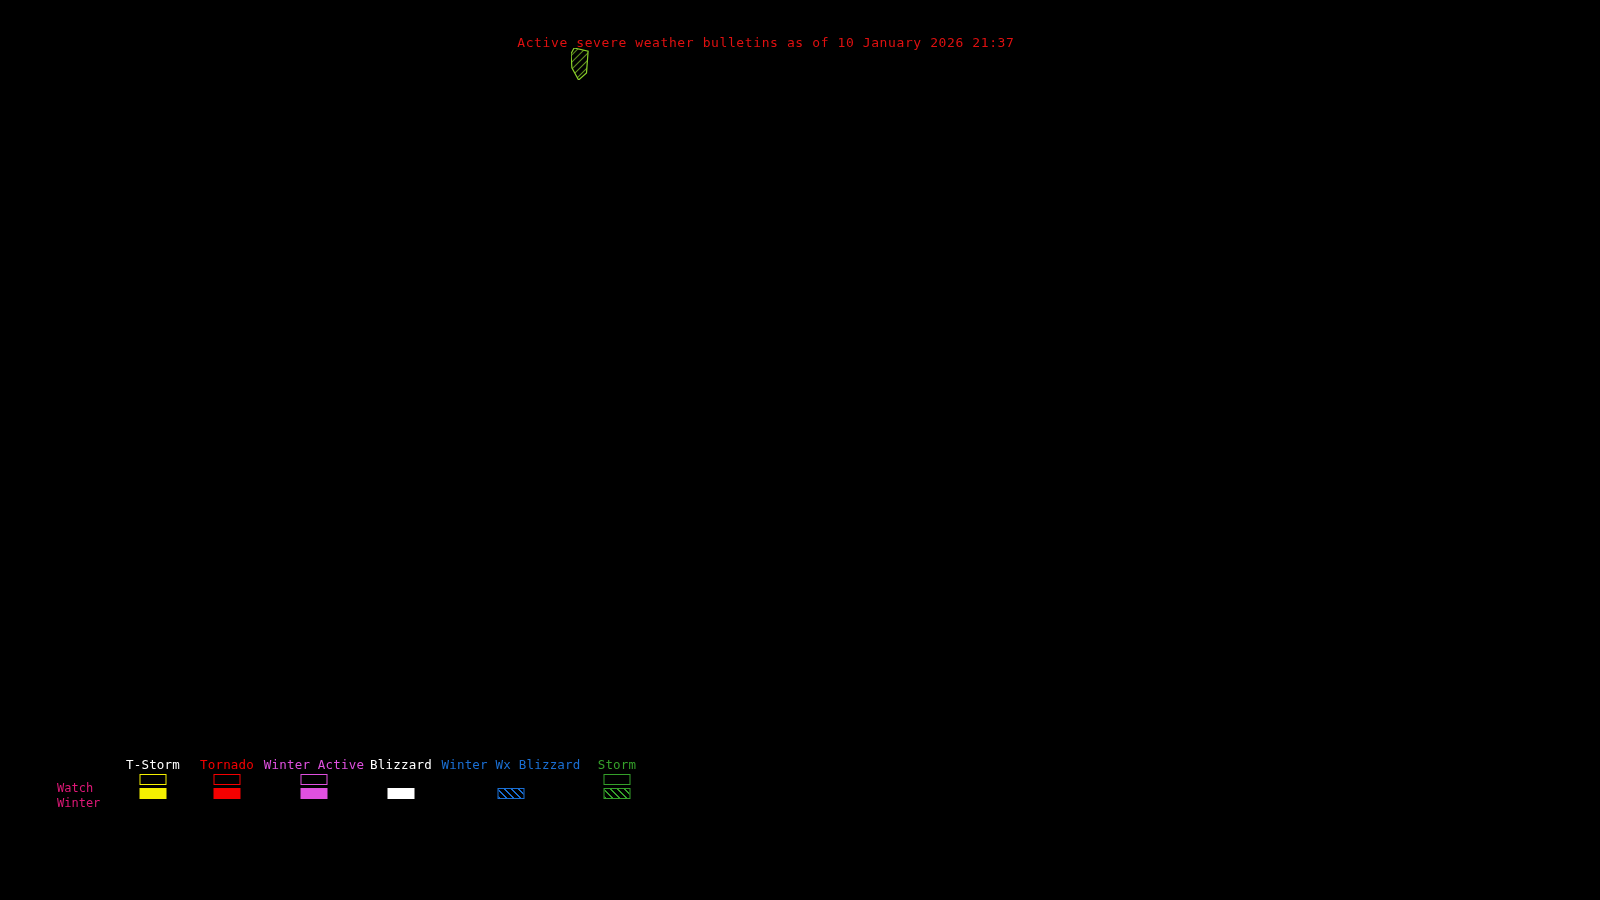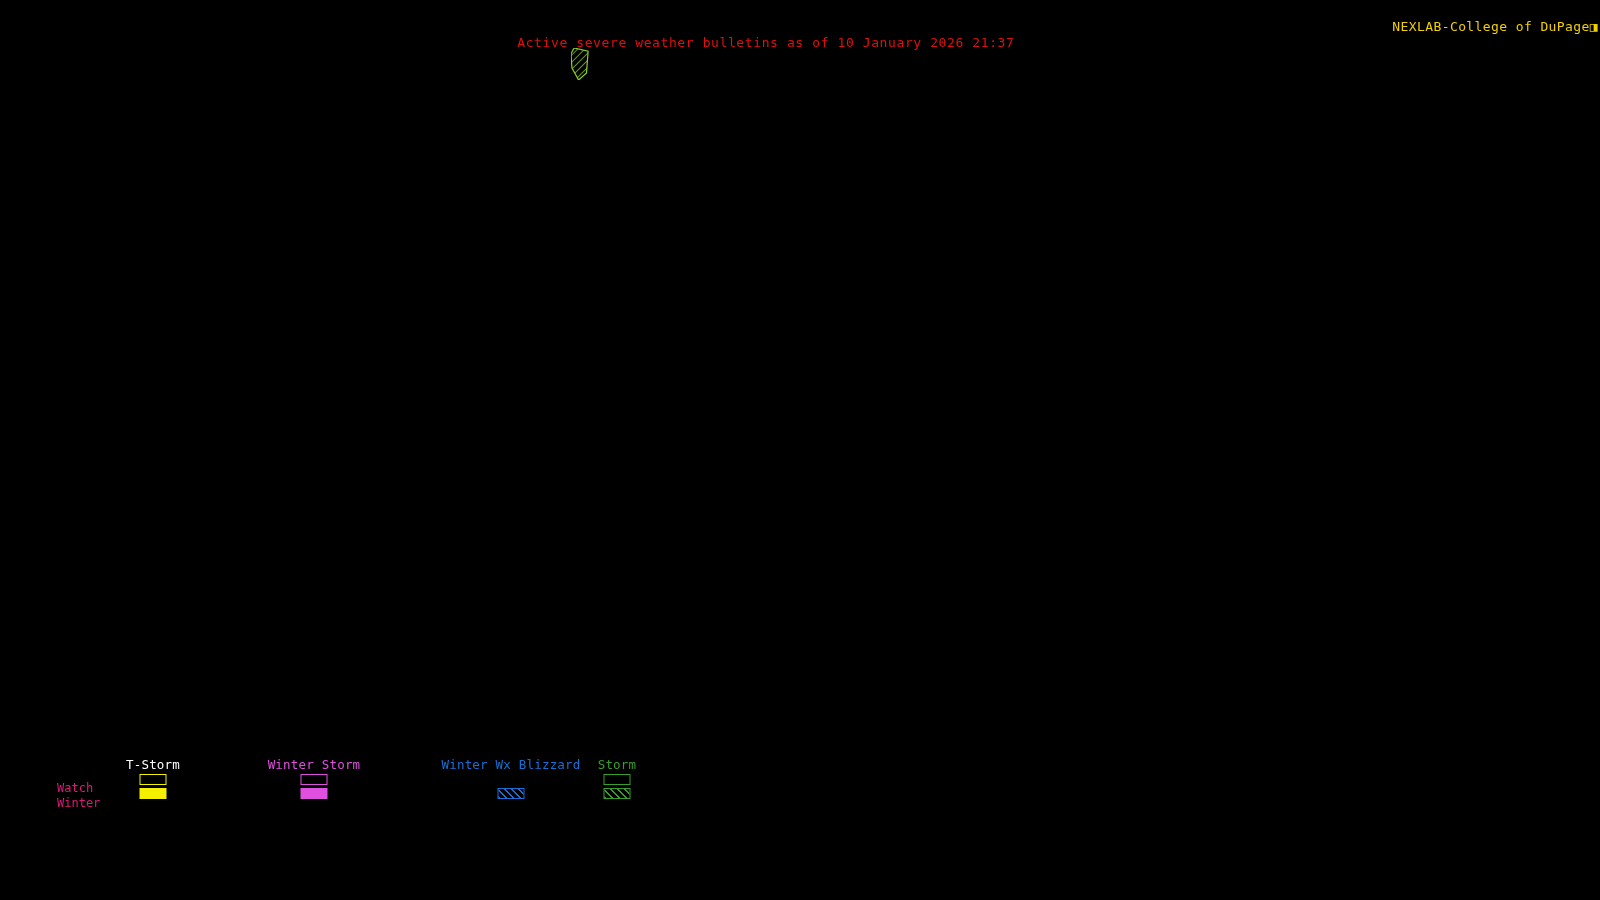--- a/index.html
+++ b/index.html
@@ -144,23 +144,20 @@
 </style>
 </head>
 <body>
 
 <div id="stage">
 
   <div id="title">
     <span class="inner">Active severe weather bulletins as of 10 January 2026 21:37</span>
   </div>
 
-  <div id="branding">
-    <span>NEXLAB-College of DuPage</span><span class="mark">◨</span>
-  </div>
 
   <div id="map-area">
 
   <div class="warn-poly" style="left: 571px; top: 48px; width: 18px; height: 32px;"><svg width="18" height="32" viewBox="0 0 18 32">
           <defs>
             <pattern id="hatch-0" width="5" height="5" patternUnits="userSpaceOnUse" patternTransform="rotate(45)">
               <line x1="0" y1="0" x2="0" y2="5" stroke="#8ad02a" stroke-width="1.4"></line>
             </pattern>
           </defs>
           <polygon points="3.1,0.0 17.1,3.2 15.5,25.0 7.6,32.0 0.9,19.8 0.0,5.8" fill="url(#hatch-0)" stroke="#8ad02a" stroke-width="1.2"></polygon>
@@ -171,27 +168,40 @@
     <div class="legend-row-label" id="legend-watch-label">Watch</div>
     <div class="legend-row-label" id="legend-warning-label">Winter</div>
 
   <div class="legend-col" style="left: 63px; width: 180px;">
         <div class="legend-title" style="color: rgb(255, 255, 255);">T-Storm</div>
         <div class="swatch-wrap">
           <div class="swatch watch hollow" style="color: rgb(245, 240, 0);"></div>
           <div class="swatch warning solid" style="background: rgb(245, 240, 0);"></div>
         </div>
       </div>
+      <div class="legend-col" style="left: 137px; width: 180px;">
+        <div class="legend-title" style="color: rgb(245, 0, 0);">Tornado</div>
+        <div class="swatch-wrap">
+          <div class="swatch watch hollow" style="color: rgb(245, 0, 0);"></div>
+          <div class="swatch warning solid" style="background: rgb(245, 0, 0);"></div>
+        </div>
+      </div>
       <div class="legend-col" style="left: 224px; width: 180px;">
-        <div class="legend-title" style="color: rgb(224, 80, 224);">Winter Storm</div>
+        <div class="legend-title" style="color: rgb(224, 80, 224);">Winter Active</div>
         <div class="swatch-wrap">
           <div class="swatch watch hollow" style="color: rgb(224, 80, 224);"></div>
           <div class="swatch warning solid" style="background: rgb(224, 80, 224);"></div>
         </div>
       </div>
+      <div class="legend-col" style="left: 311px; width: 180px;">
+        <div class="legend-title" style="color: rgb(255, 255, 255);">Blizzard</div>
+        <div class="swatch-wrap">
+          <div class="swatch warning solid" style="background: rgb(255, 255, 255);"></div>
+        </div>
+      </div>
       <div class="legend-col" style="left: 421px; width: 180px;">
         <div class="legend-title" style="color: rgb(26, 111, 212);">Winter Wx Blizzard</div>
         <div class="swatch-wrap">
           <div class="swatch warning hatch-blue"></div>
         </div>
       </div>
       <div class="legend-col" style="left: 527px; width: 180px;">
         <div class="legend-title" style="color: rgb(53, 160, 42);">Storm</div>
         <div class="swatch-wrap">
           <div class="swatch watch hatch-green"></div>

